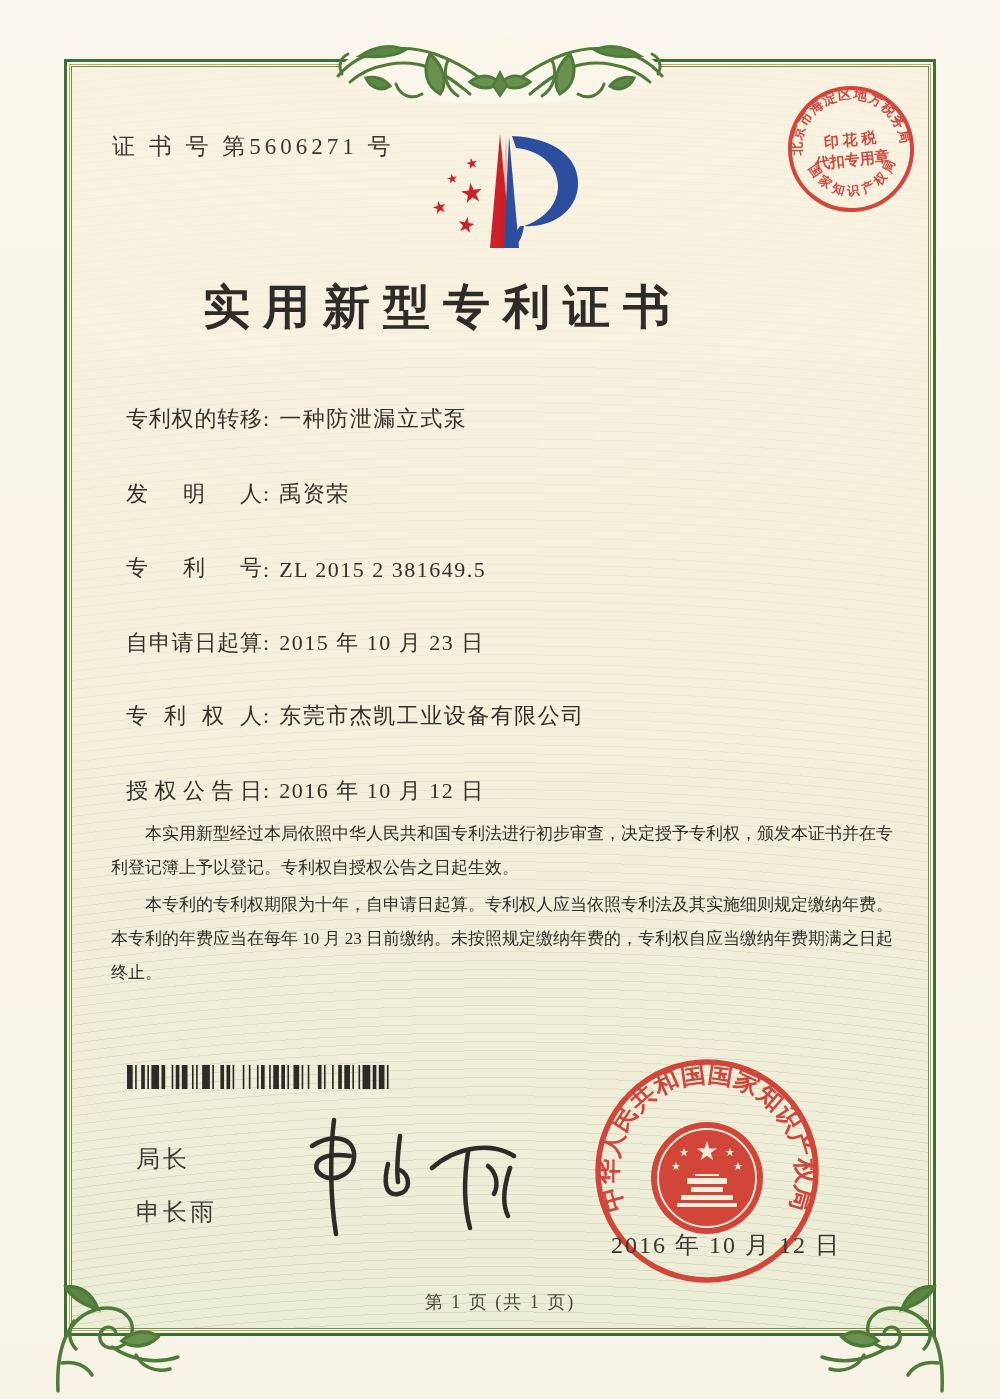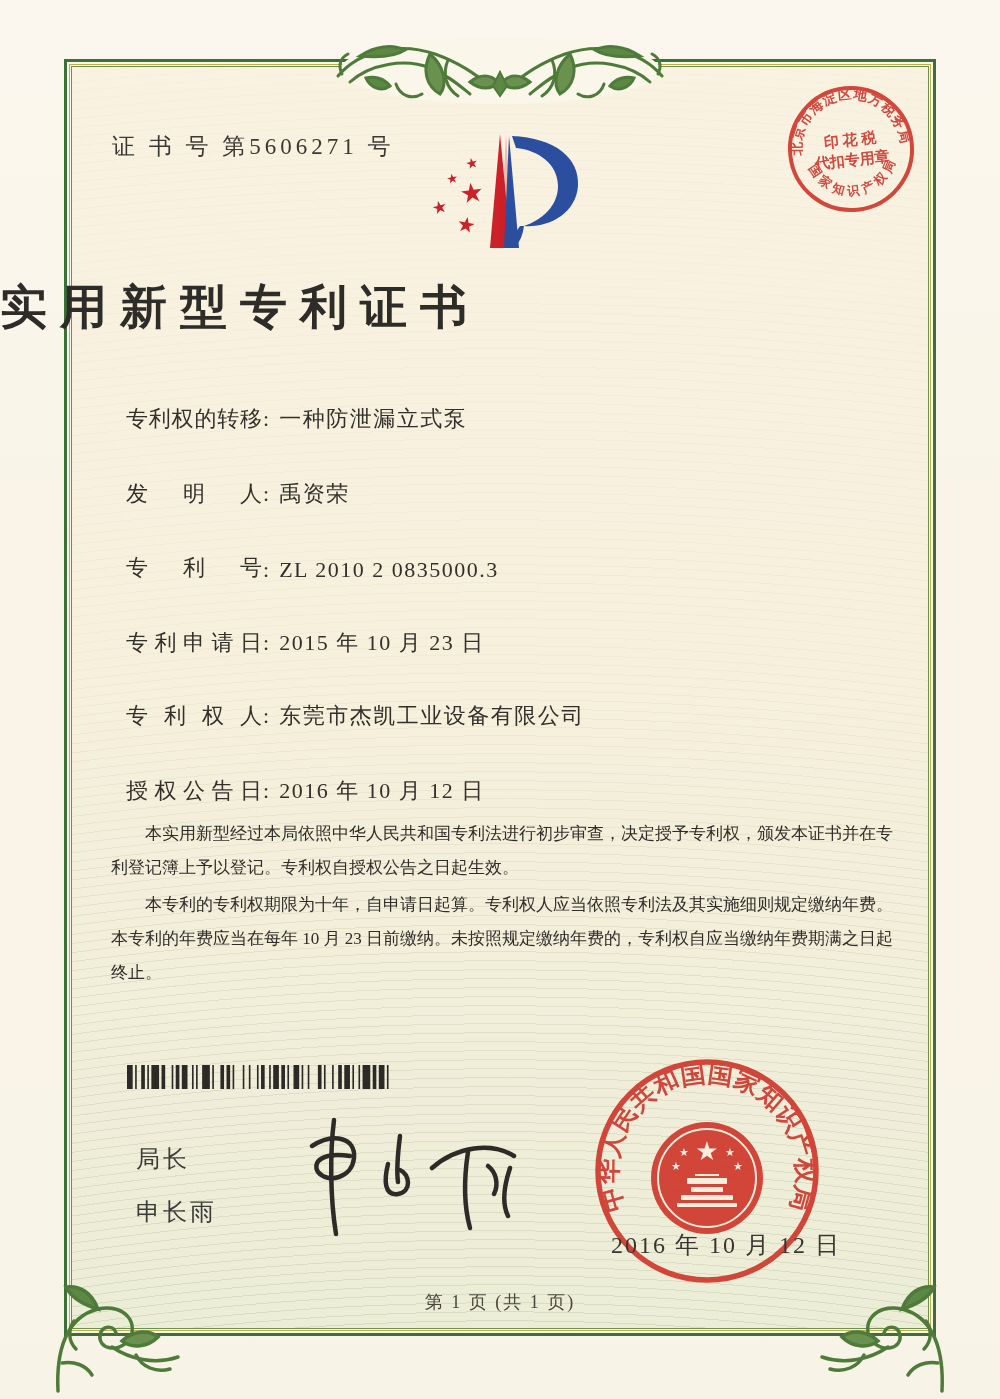--- a/index.html
+++ b/index.html
@@ -27,22 +27,22 @@
     position:absolute;left:0;top:0;right:0;bottom:0;
     background:repeating-radial-gradient(circle at 50% 330%, rgba(122,146,86,0.35) 0px, rgba(122,146,86,0.35) 1px, transparent 1px, transparent 9px);
     -webkit-mask-image:linear-gradient(180deg, rgba(0,0,0,0.18) 0%, rgba(0,0,0,0.25) 45%, rgba(0,0,0,0.75) 72%, rgba(0,0,0,0.9) 100%);
     mask-image:linear-gradient(180deg, rgba(0,0,0,0.18) 0%, rgba(0,0,0,0.25) 45%, rgba(0,0,0,0.75) 72%, rgba(0,0,0,0.9) 100%);
     opacity:0.55;
   }
   .cert-no{
     position:absolute;left:112px;top:131px;font-size:23px;letter-spacing:4px;color:#3b3834;text-align:center;
   }
   .doc-title{
-    position:absolute;left:0;top:276px;width:816px;text-align:left;
-    font-size:47px;font-weight:600;letter-spacing:13px;color:#2e2c29;margin:0;
+    position:absolute;left:0;top:276px;width:816px;text-align:center;
+    font-size:47px;font-weight:600;letter-spacing:13px;color:#2e2c29;margin:0;padding-left:35px;
   }
   .fields{position:absolute;left:126px;top:404px;width:740px;}
   .frow{position:absolute;left:0;font-size:22px;color:#33302c;white-space:nowrap;}
   .flabel{display:inline-block;width:136px;text-align:justify;text-align-last:justify;vertical-align:bottom;}
   .fcolon{display:inline-block;margin:0 10px 0 1px;}
   .fvalue{letter-spacing:1.5px;}
   .paras{
     position:absolute;left:111px;top:817px;width:782px;
     font-size:17px;line-height:34px;text-align:justify;color:#2f2d29;
   }
@@ -158,24 +158,24 @@
 <h1 class="doc-title">实用新型专利证书</h1>
 
 <div class="fields">
   <div class="frow" style="top:0px;">
     <span class="flabel">专利权的转移</span><span class="fcolon">:</span><span class="fvalue">一种防泄漏立式泵</span>
   </div>
   <div class="frow" style="top:75px;">
     <span class="flabel">发明人</span><span class="fcolon">:</span><span class="fvalue">禹资荣</span>
   </div>
   <div class="frow" style="top:149px;">
-    <span class="flabel">专利号</span><span class="fcolon">:</span><span class="fvalue">ZL 2010 2 0835000.3</span>
+    <span class="flabel">专利号</span><span class="fcolon">:</span><span class="fvalue">ZL 2015 2 381649.5</span>
   </div>
   <div class="frow" style="top:224px;">
-    <span class="flabel">专利申请日</span><span class="fcolon">:</span><span class="fvalue">2015 年 10 月 23 日</span>
+    <span class="flabel">自申请日起算</span><span class="fcolon">:</span><span class="fvalue">2015 年 10 月 23 日</span>
   </div>
   <div class="frow" style="top:297px;">
     <span class="flabel">专利权人</span><span class="fcolon">:</span><span class="fvalue">东莞市杰凯工业设备有限公司</span>
   </div>
   <div class="frow" style="top:372px;">
     <span class="flabel">授权公告日</span><span class="fcolon">:</span><span class="fvalue">2016 年 10 月 12 日</span>
   </div>
 </div>
 
 <div class="paras">

